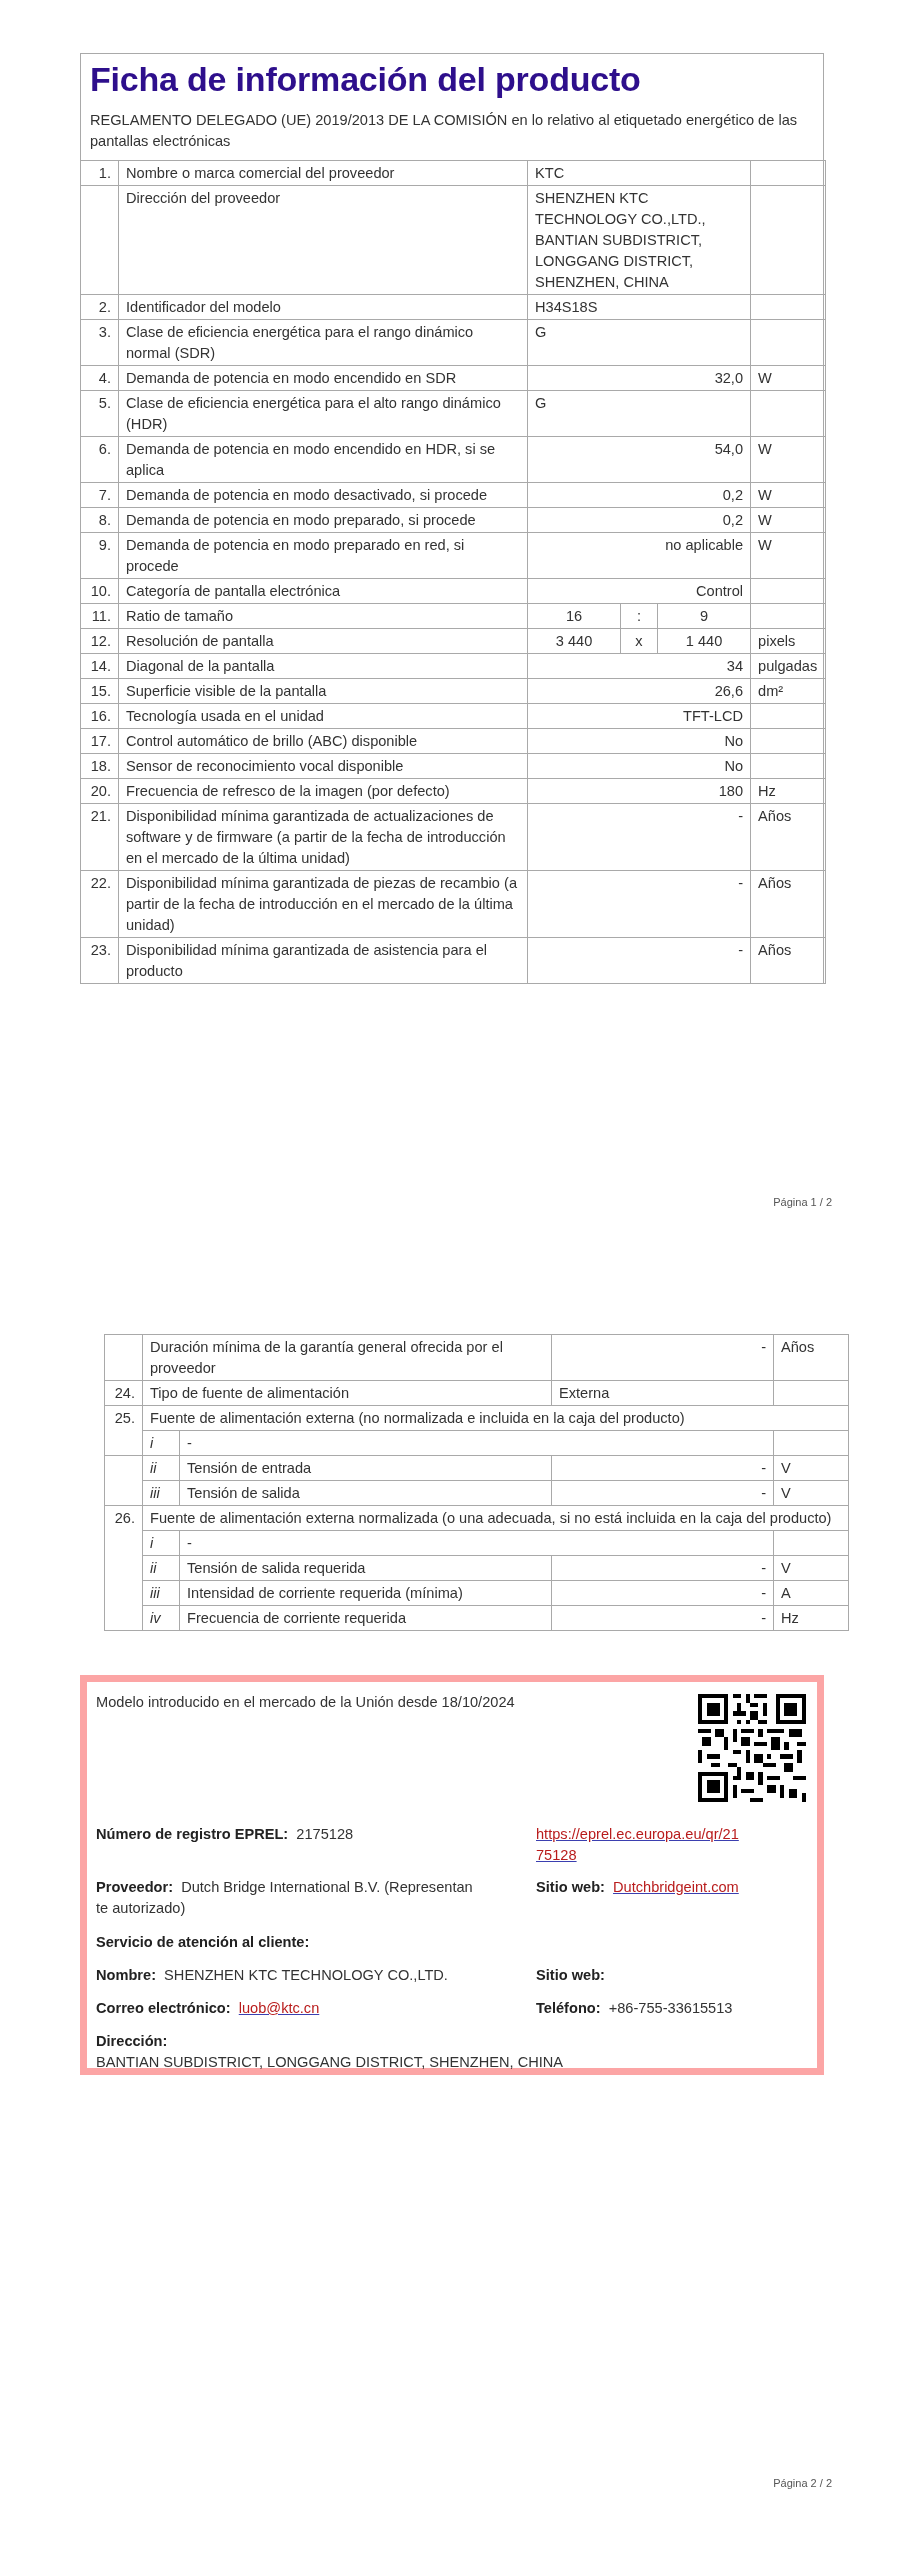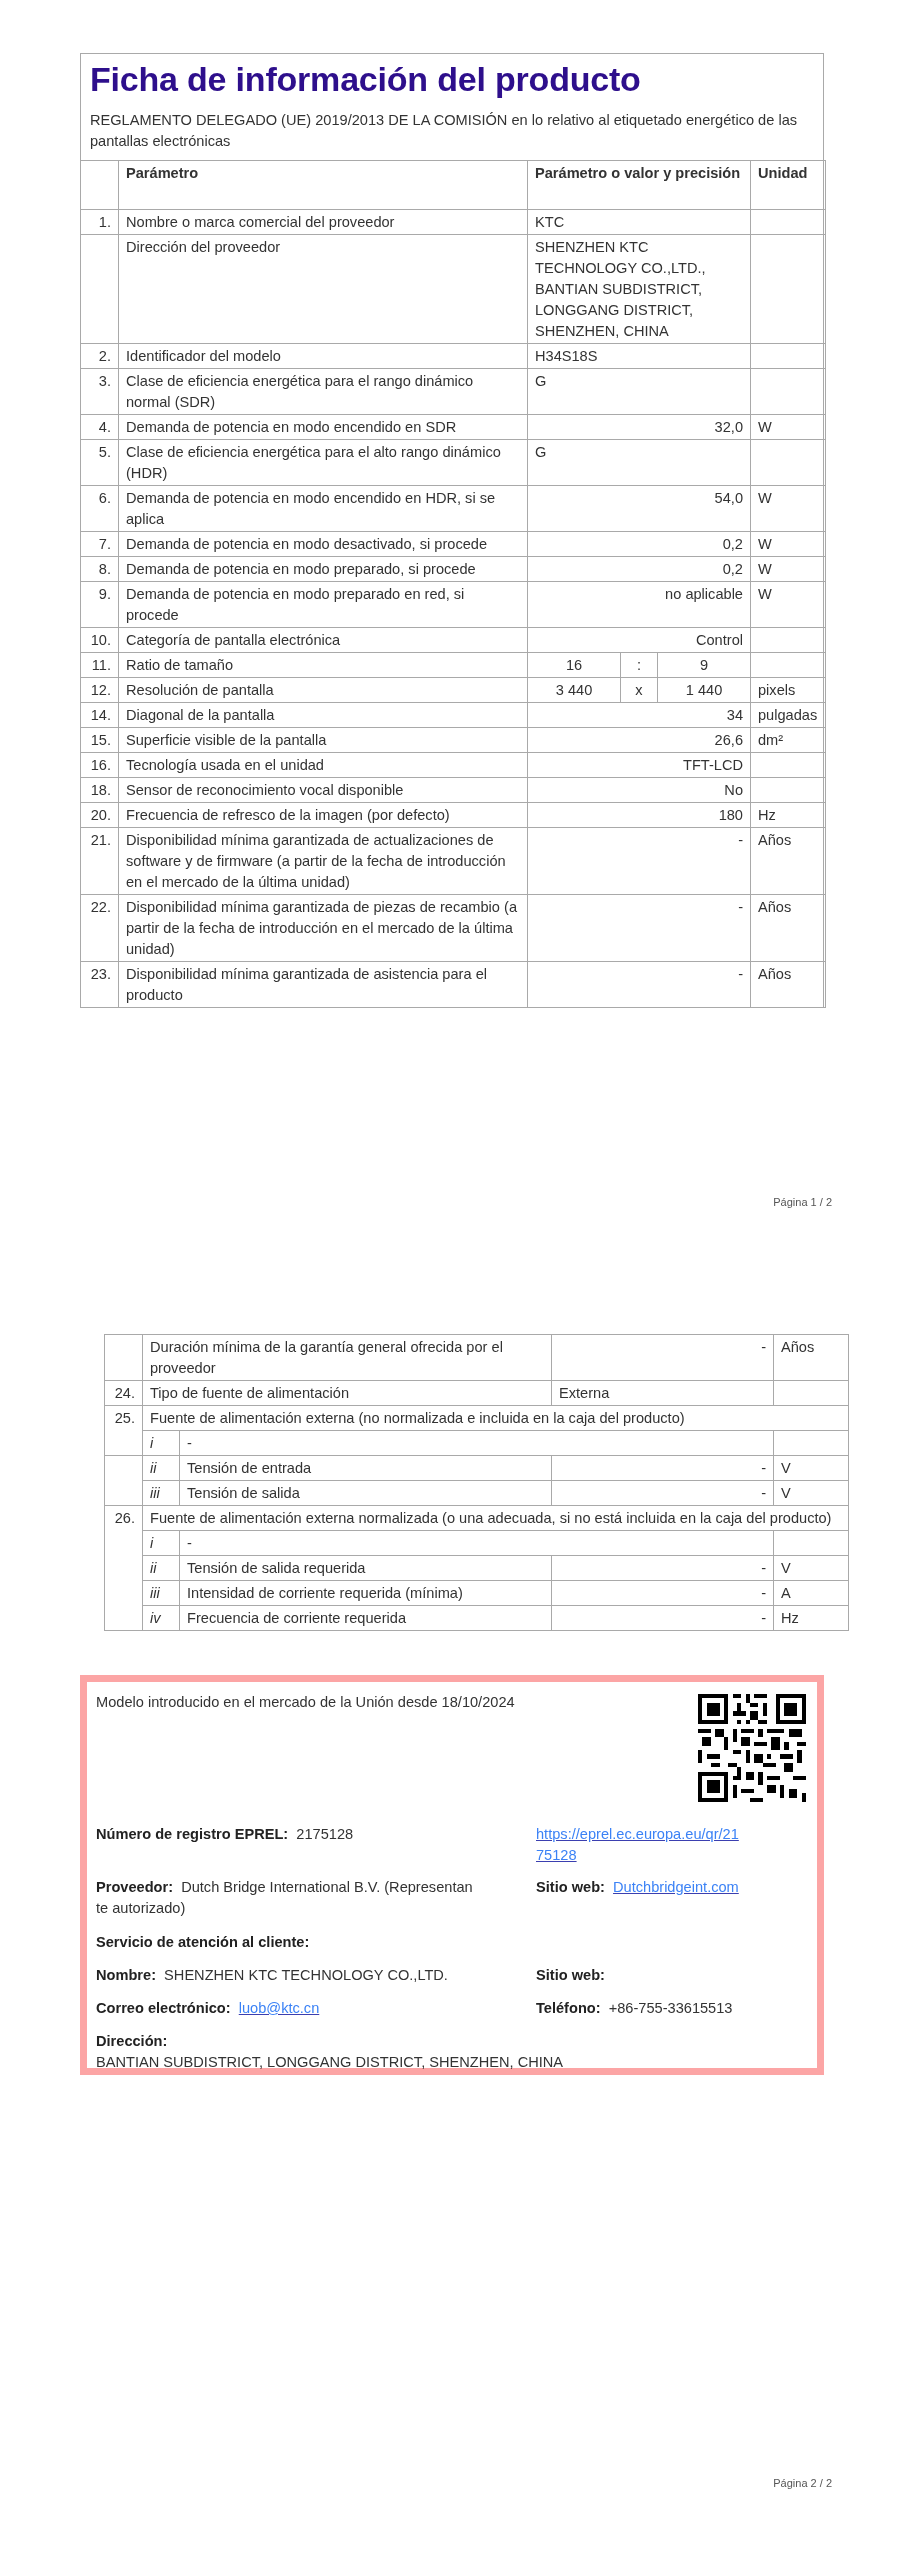--- a/index.html
+++ b/index.html
@@ -23,46 +23,40 @@
   th, td.hdr { font-weight: bold; }
   td.sub { font-style: italic; padding-left: 7px; }
 
   .footer-page { position: absolute; right: 74px; font-size: 11px; color: #555; }
 
   
   .sheet2 { position: absolute; left: 80px; top: 54px; width: 744px; }
   .contact { position: absolute; left: 80px; top: 395px; width: 744px; height: 400px; border: 7px solid #fca5a5; }
   .contact .line { position: absolute; font-size: 14.6px; line-height: 21px; color: #333; }
   .contact b { font-weight: bold; color: #222; }
-  .link { color: #3b82f6; text-decoration: underline; text-decoration-color: #3b3fb0; }
+  .link { color: #b91c1c; text-decoration: underline; text-decoration-color: #3b3fb0; }
   .qr { position: absolute; left: 611px; top: 12px; width: 108px; height: 108px; }
 </style>
 </head>
 <body>
 
 <div class="page" id="page1">
   <div class="sheet1">
     <div class="title">Ficha de información del producto</div>
     <div class="subtitle">REGLAMENTO DELEGADO (UE) 2019/2013 DE LA COMISIÓN en lo relativo al etiquetado energético de las pantallas electrónicas</div>
     <table class="grid">
       <colgroup>
         <col style="width:38px">
           <col style="width:409px">
           <col style="width:93px">
           <col style="width:37px">
           <col style="width:93px">
           <col style="width:75px">
       </colgroup>
       <tbody id="p1-body">
-        <tr style="height:49px">
-          <td></td>
-          <td class="hdr">Parámetro</td>
-          <td class="hdr" colspan="3">Parámetro o valor y precisión</td>
-          <td class="hdr">Unidad</td>
-        </tr>
       <tr>
             <td class="num">1.</td>
             <td>Nombre o marca comercial del proveedor</td>
             <td colspan="3" class="">KTC</td>
             <td></td>
           </tr>
           <tr>
             <td class="num"></td>
             <td>Dirección del proveedor</td>
             <td colspan="3" class="">SHENZHEN KTC TECHNOLOGY CO.,LTD., BANTIAN SUBDISTRICT, LONGGANG DISTRICT, SHENZHEN, CHINA</td>
@@ -147,20 +141,26 @@
           <tr>
             <td class="num">15.</td>
             <td>Superficie visible de la pantalla</td>
             <td colspan="3" class="val-r">26,6</td>
             <td>dm²</td>
           </tr>
           <tr>
             <td class="num">16.</td>
             <td>Tecnología usada en el unidad</td>
             <td colspan="3" class="val-r">TFT-LCD</td>
+            <td></td>
+          </tr>
+          <tr>
+            <td class="num">17.</td>
+            <td>Control automático de brillo (ABC) disponible</td>
+            <td colspan="3" class="val-r">No</td>
             <td></td>
           </tr>
           <tr>
             <td class="num">18.</td>
             <td>Sensor de reconocimiento vocal disponible</td>
             <td colspan="3" class="val-r">No</td>
             <td></td>
           </tr>
           <tr>
             <td class="num">20.</td>

